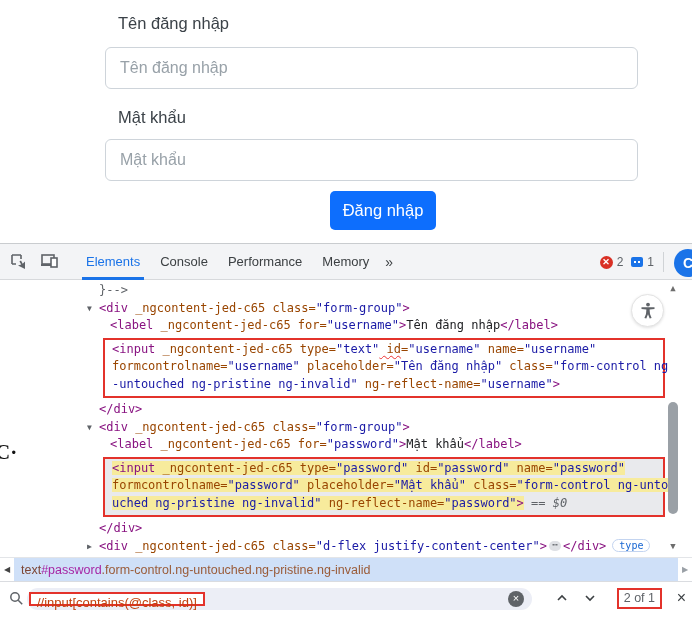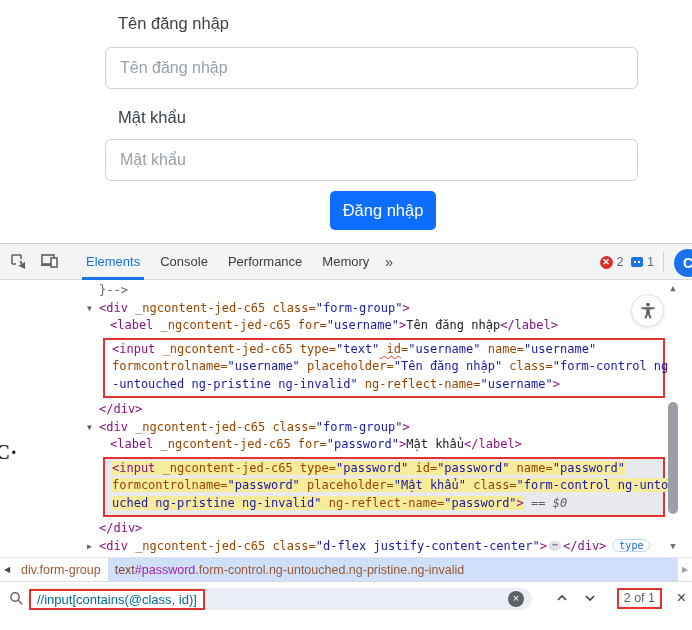--- a/index.html
+++ b/index.html
@@ -82,22 +82,22 @@
   .crumb-nav{width:14px;text-align:center;font-size:8px;color:#444;cursor:pointer;flex:none;}
   .crumb{padding:0 7px;color:#9a5b38;white-space:nowrap;height:24px;line-height:24px;cursor:pointer;}
   .crumb.selected{background:#cfe0f8;flex:1;}
   .crumb .c-tag{color:#7d4634;} .crumb .c-id{color:#a626a4;} .crumb .c-cls{color:#9a5b38;}
 
   
   .dt-search{position:relative;height:34px;border-top:1px solid #dadce0;background:#fff;
              display:flex;align-items:center;}
   .search-pill{position:absolute;left:27px;top:6px;width:505px;height:22px;background:#eceef6;
                border-radius:11px;display:flex;align-items:center;}
-  .query-box{border:2px solid var(--ann);background:#fff;margin-left:2px;padding:0 6px;height:21px;
-             line-height:18px;font-size:13px;color:#0369a1;white-space:nowrap;}
+  .query-box{border:2px solid var(--ann);background:#fff;margin-left:2px;padding:0 6px;height:14px;
+             line-height:18px;font-size:13px;color:#c2410c;white-space:nowrap;}
   .clear-btn{position:absolute;right:8px;top:3px;width:16px;height:16px;border-radius:50%;background:#5f6368;
              color:#fff;font-size:11px;line-height:15px;text-align:center;cursor:pointer;}
   .chev{position:absolute;top:8px;width:18px;height:18px;cursor:pointer;color:#3c4043;}
   .chev svg{display:block;}
   .results-box{position:absolute;right:30px;top:6px;border:2px solid var(--ann);padding:0 5px;height:21px;
                line-height:17px;font-size:12.5px;color:#5f6368;background:#fff;}
   .close-x{position:absolute;right:6px;top:6px;font-size:16px;color:#3c4043;cursor:pointer;line-height:20px;}
 </style>
 </head>
 <body>
@@ -184,21 +184,20 @@
       <div class="v-scroll">
         <div class="s-up">▲</div>
         <div class="s-thumb"></div>
         <div class="s-dn">▼</div>
       </div>
     </div>
 
     <div class="dt-crumbs">
       <div class="crumb-nav">◀</div>
       <div id="crumbItems" style="display:flex;flex:1;align-items:center;height:24px;overflow:hidden">
-          <div class="crumb">div.form-group</div>
           <div class="crumb selected"><span class="c-tag">text</span><span class="c-id">#password</span><span class="c-cls">.form-control.ng-untouched.ng-pristine.ng-invalid</span></div>
         </div>
       <div class="crumb-nav" style="color:#9aa0a6">▶</div>
     </div>
 
     <div class="dt-search">
       <div class="dt-iconbtn" style="margin-left:2px">
         <svg width="15" height="15" viewBox="0 0 15 15">
           <circle cx="6" cy="6" r="4.2" fill="none" stroke="#5f6368" stroke-width="1.5"></circle>
           <line x1="9.2" y1="9.2" x2="13.2" y2="13.2" stroke="#5f6368" stroke-width="1.5"></line>

